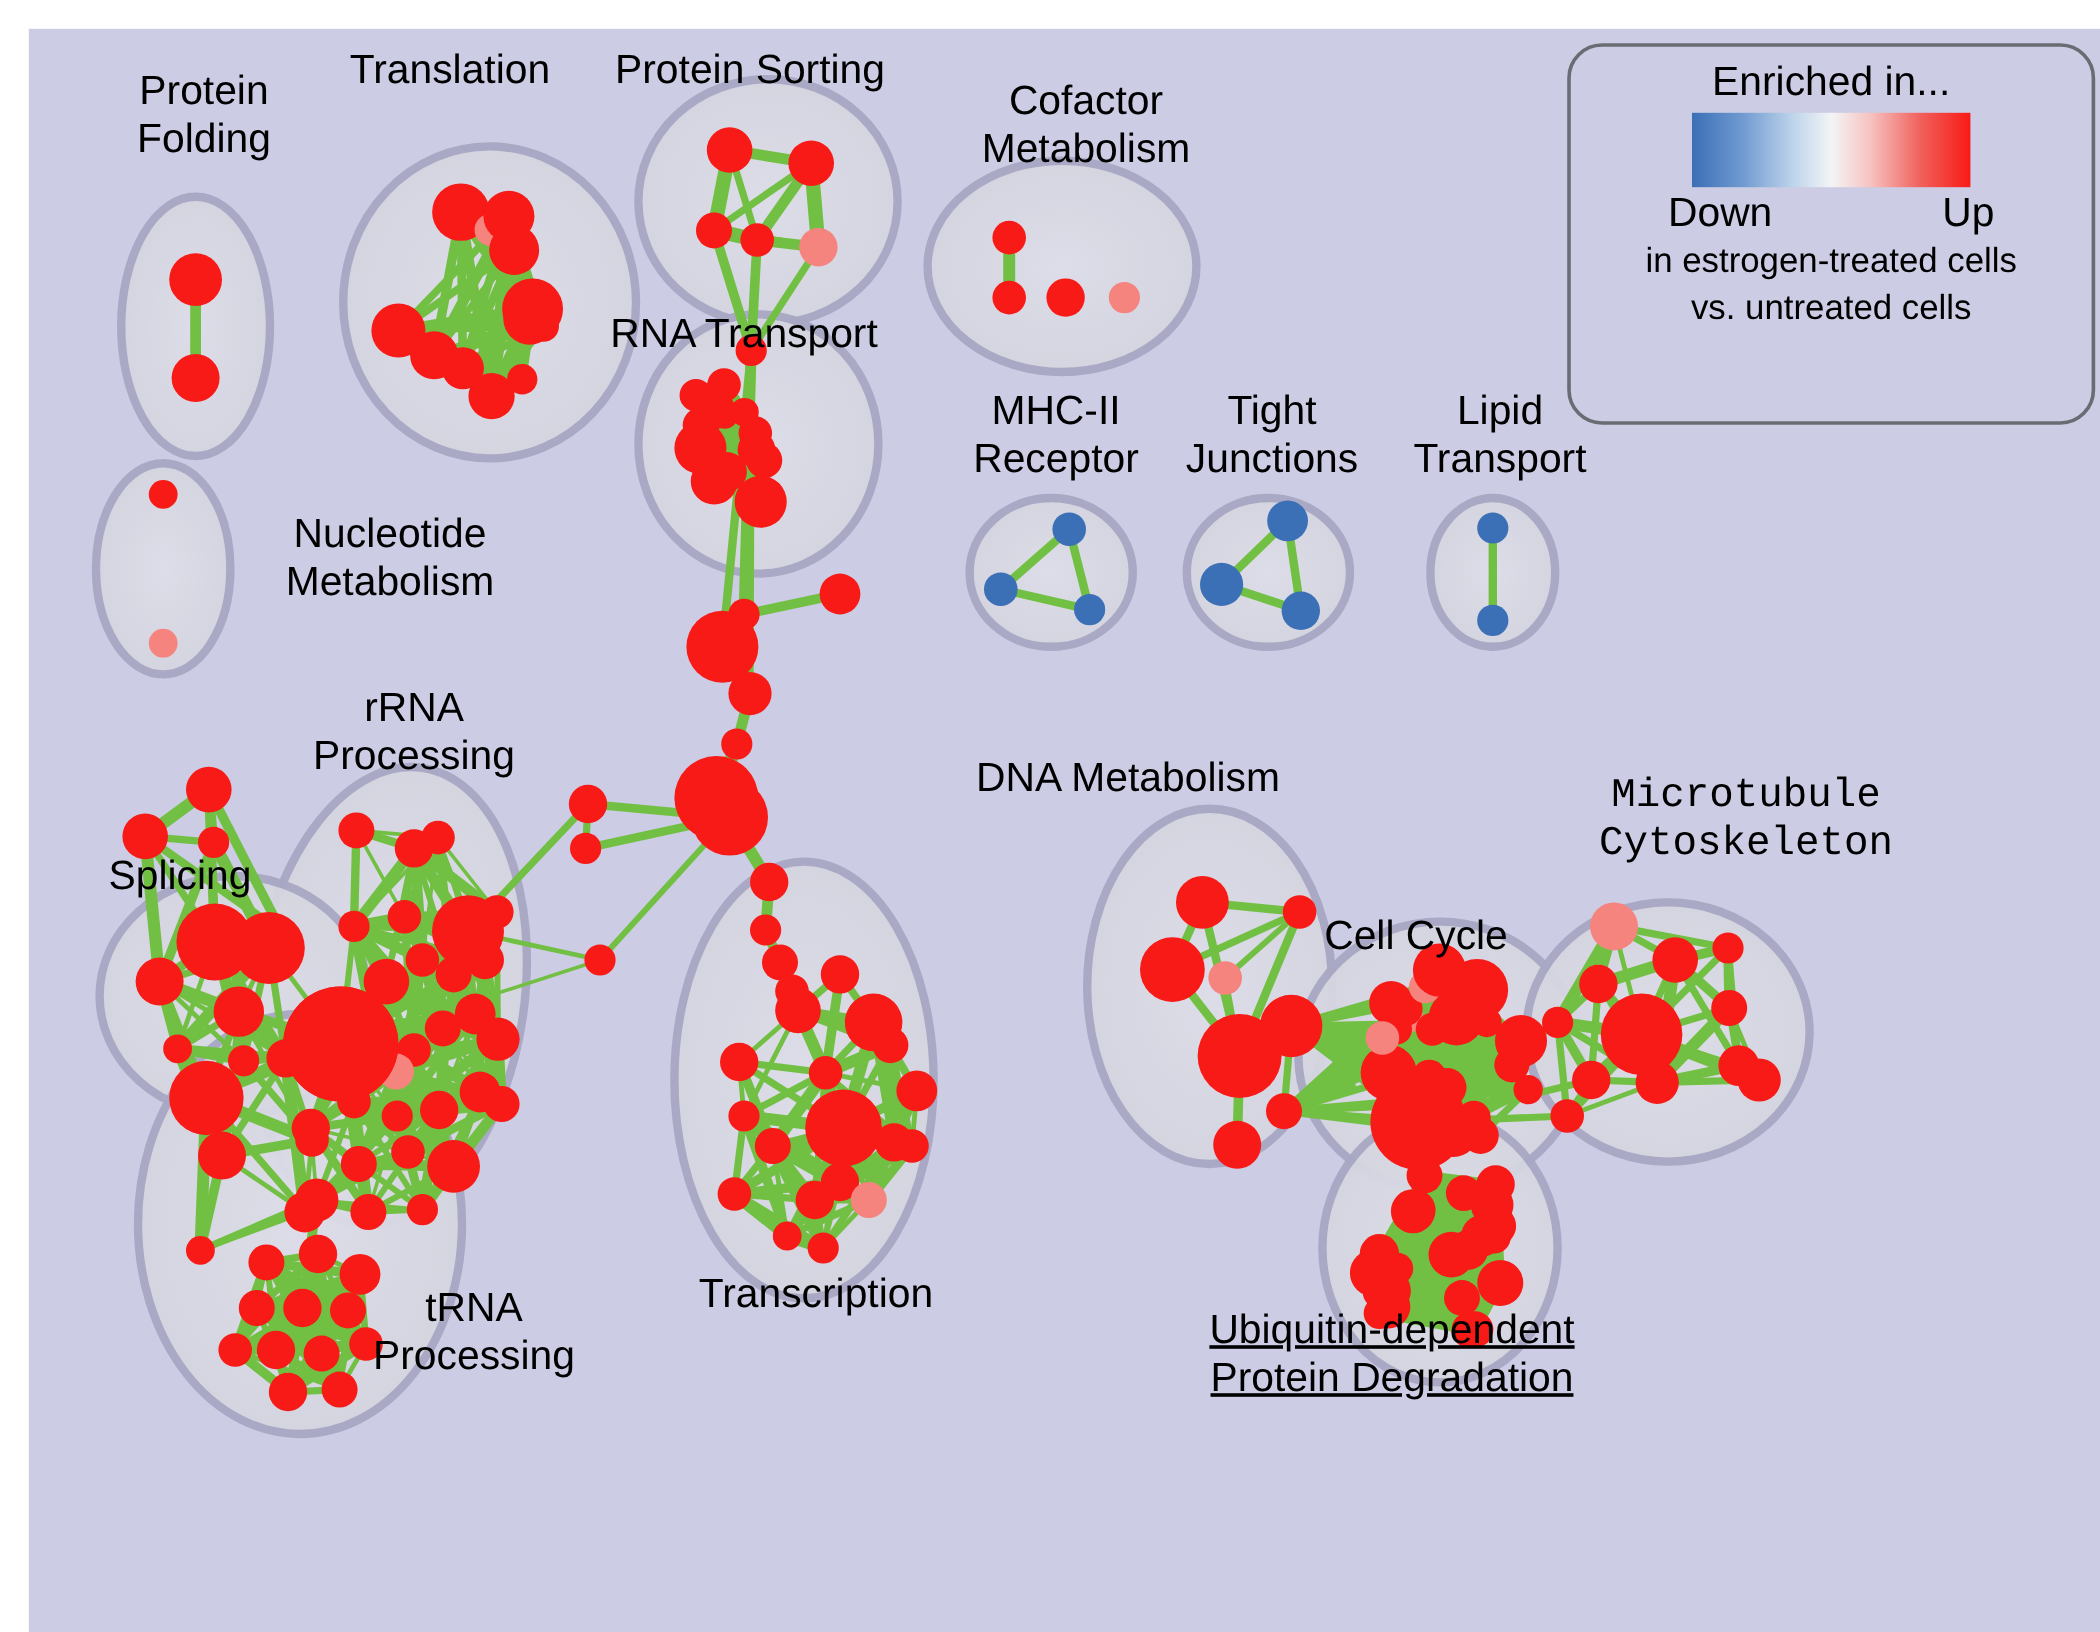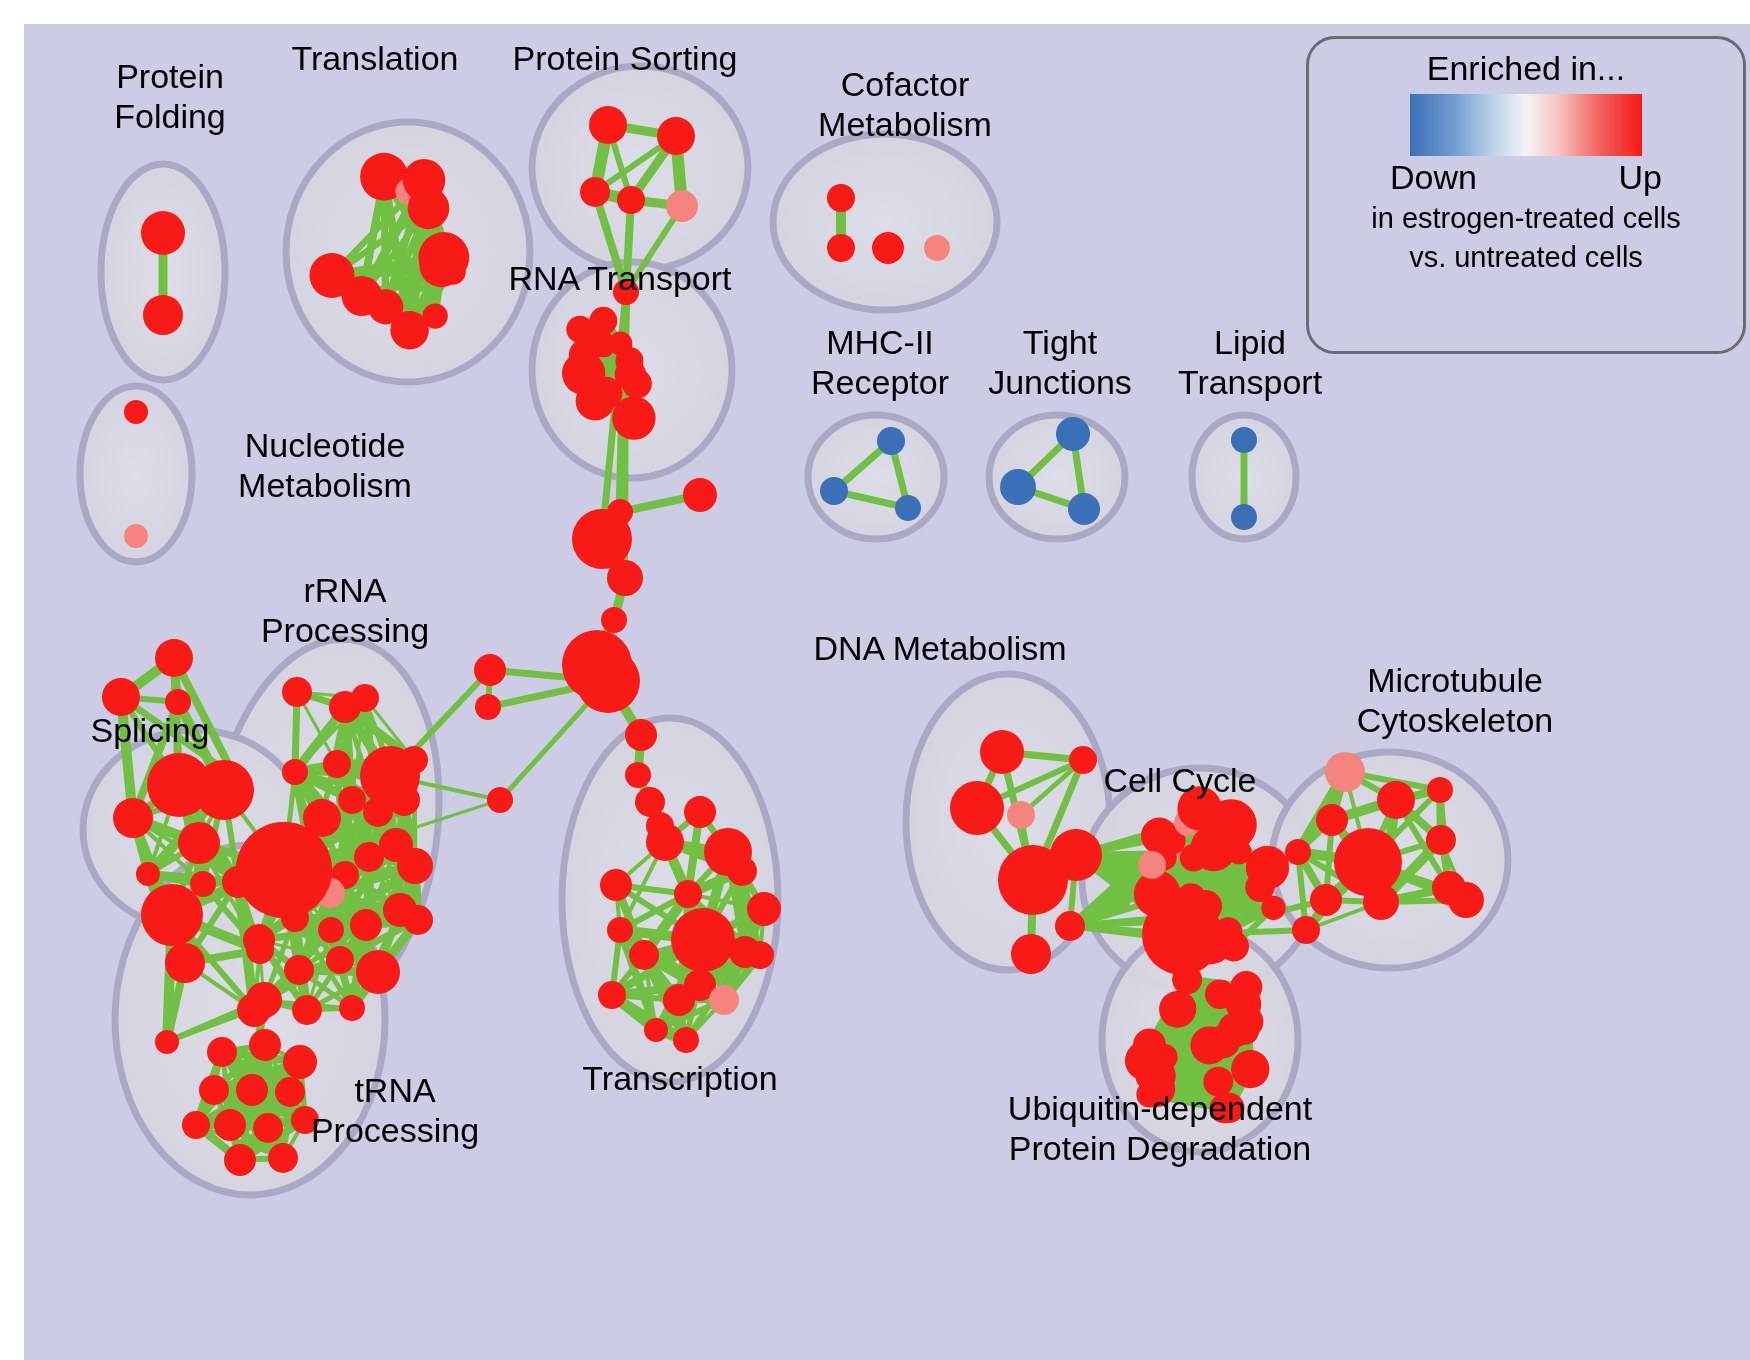--- a/index.html
+++ b/index.html
@@ -1328,23 +1328,23 @@
   <div class="lbl c" style="left:180px; top:425px; width:290px;">Nucleotide
 Metabolism</div>
   <div class="lbl c" style="left:220px; top:570px; width:250px;">rRNA
 Processing</div>
   <div class="lbl c" style="left:40px;  top:710px; width:220px;">Splicing</div>
   <div class="lbl c" style="left:270px; top:1070px;width:250px;">tRNA
 Processing</div>
   <div class="lbl c" style="left:530px; top:1058px;width:300px;">Transcription</div>
   <div class="lbl c" style="left:790px; top:628px; width:300px;">DNA Metabolism</div>
   <div class="lbl c" style="left:1060px;top:748px; width:240px;margin-top:12px;">Cell Cycle</div>
-  <div class="lbl c" style="left:1290px;top:660px; width:330px;">Microtubule
+  <div class="lbl c" style="left:1290px;top:644px; width:330px;font-family:Liberation Mono, monospace;">Microtubule
 Cytoskeleton</div>
-  <div class="lbl c" style="left:950px; top:1088px;width:420px;">Ubiquitin-dependent
+  <div class="lbl c" style="left:950px; top:1088px;width:420px;text-decoration:underline;">Ubiquitin-dependent
 Protein Degradation</div>
 
   <div id="legend" style="left:1306px;top:36px;width:440px;height:318px;border-radius:29px;">
     <div class="ttl">Enriched in...</div>
     <div class="bar"></div>
     <div class="ends">
       <span>Down</span>
       <span>Up</span>
     </div>
     <div class="sub">in estrogen-treated cells</div>

